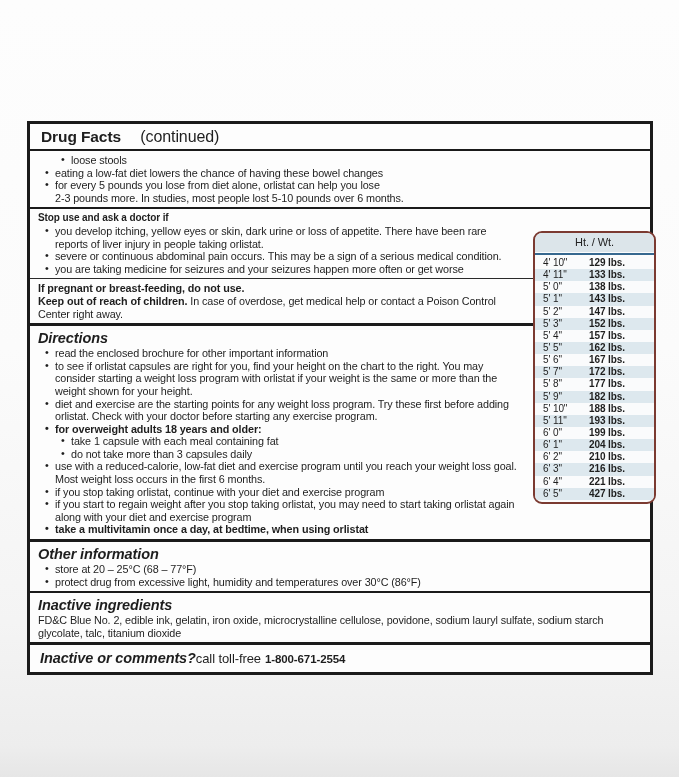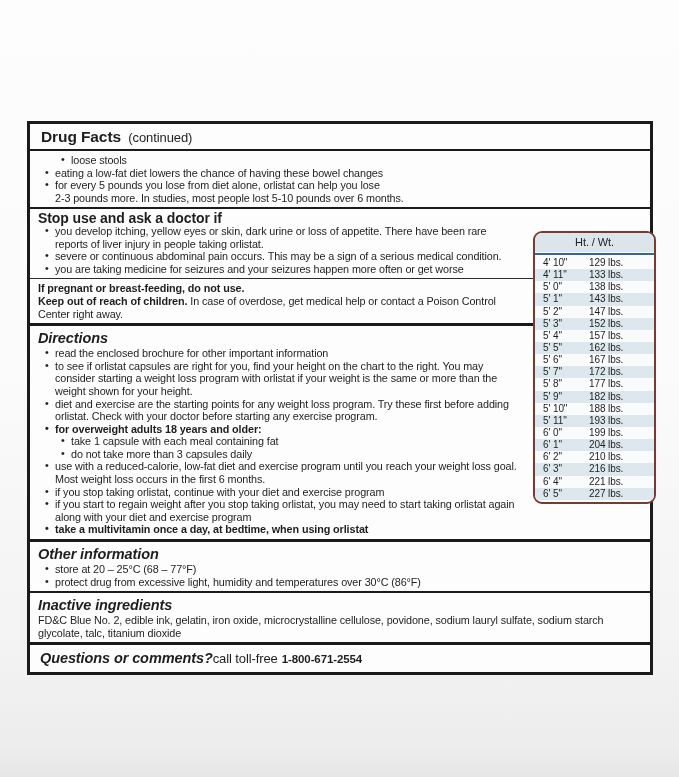--- a/index.html
+++ b/index.html
@@ -8,56 +8,56 @@
     background:linear-gradient(180deg,#fdfdfd 0%,#fbfbfb 45%,#f4f4f4 80%,#ededed 96%,#e6e6e6 100%);
     font-family:"Liberation Sans","DejaVu Sans",sans-serif;color:#1e1e1e;
     letter-spacing:-0.1px;
   }
   .label-box{
     position:absolute;left:27px;top:121px;width:626px;box-sizing:border-box;
     border:3px solid #1b1b1b;background:#fdfdfd;
   }
   .title-row{padding:4px 10px 3px 11px;border-bottom:2px solid #1b1b1b;}
   .title-main{font-weight:bold;font-size:15.5px;}
-  .title-cont{font-size:13px;margin-left:3px;}
+  .title-cont{font-size:16px;margin-left:15px;}
   .sec{padding:3px 8px 3px 8px;font-size:10.8px;line-height:12.6px;}
   .sec.narrow{padding-right:132px;}
   .rule1{height:1px;background:#2a2a2a;}
   .rule2{height:2px;background:#1b1b1b;}
   .rule3{height:3px;background:#1b1b1b;}
   .bullet{position:relative;padding-left:17px;}
   .bullet::before{content:"\2022";position:absolute;left:7px;top:-1px;}
   .bullet.indent{padding-left:33px;}
   .bullet.indent::before{left:23px;}
   .bullet.sub{padding-left:33px;}
   .bullet.sub::before{left:23px;}
   .bullet.nobullet{padding-left:17px;}
   .bullet.nobullet::before{content:none;}
   .bullet.bold{font-weight:bold;}
-  .bold-head{font-weight:bold;font-size:14px;}
+  .bold-head{font-weight:bold;font-size:10px;}
   .italic-head{font-style:italic;font-weight:bold;font-size:14.5px;line-height:18px;}
   .bold-line{font-weight:bold;}
   .inline-rest{font-weight:normal;}
   .questions-row{padding:4px 8px 5px 10px;}
   .questions-row .italic-head{font-size:14.5px;}
   .tollfree{font-size:13px;margin-left:0;}
   .phone{font-size:11.5px;font-weight:bold;margin-left:4px;}
   
   .htwt{
     position:absolute;left:533px;top:231px;width:123px;box-sizing:border-box;
     border:2px solid #7b3a31;border-radius:9px;background:#fbfcfd;overflow:hidden;
   }
   .htwt-header{height:19px;line-height:19px;text-align:center;background:#dce5ea;
     font-size:11px;color:#222;}
   .htwt-divider{height:2px;background:#36688f;margin:1px 0 2px 0;}
   .htwt-rows{padding-bottom:2px;}
   .htwt-row{display:flex;height:12.15px;line-height:12.3px;font-size:10px;background:#fafbfc;}
   .htwt-row.alt{background:#dde8ee;}
   .htwt-row .ht{width:44px;padding-left:8px;}
-  .htwt-row .wt{padding-left:2px;}
+  .htwt-row .wt{padding-left:2px;font-weight:bold;}
 </style>
 </head>
 <body>
 
 <div class="scene">
 
   <div class="label-box">
 
     <div class="title-row">
       <span class="title-main">Drug Facts</span>
@@ -142,21 +142,21 @@
     <div class="rule2"></div>
 
     <div class="sec">
       <div class="italic-head">Inactive ingredients</div>
       <div>FD&amp;C Blue No. 2, edible ink, gelatin, iron oxide, microcrystalline cellulose, povidone, sodium lauryl sulfate, sodium starch glycolate, talc, titanium dioxide</div>
     </div>
 
     <div class="rule3"></div>
 
     <div class="questions-row">
-      <span class="italic-head">Questions or comments?</span><span class="tollfree">call toll-free</span><span class="phone">1-800-671-2554</span>
+      <span class="italic-head">Inactive or comments?</span><span class="tollfree">call toll-free</span><span class="phone">1-800-671-2554</span>
     </div>
 
   </div>
 
   <div class="htwt">
     <div class="htwt-header">Ht. / Wt.</div>
     <div class="htwt-divider"></div>
     <div class="htwt-rows">
 
         <div class="htwt-row">
@@ -249,18 +249,18 @@
           <span class="wt">216 lbs.</span>
         </div>
 
         <div class="htwt-row">
           <span class="ht">6' 4"</span>
           <span class="wt">221 lbs.</span>
         </div>
 
         <div class="htwt-row alt">
           <span class="ht">6' 5"</span>
-          <span class="wt">227 lbs.</span>
+          <span class="wt">427 lbs.</span>
         </div>
       </div>
   </div>
 
 </div>
 
 </body></html>

